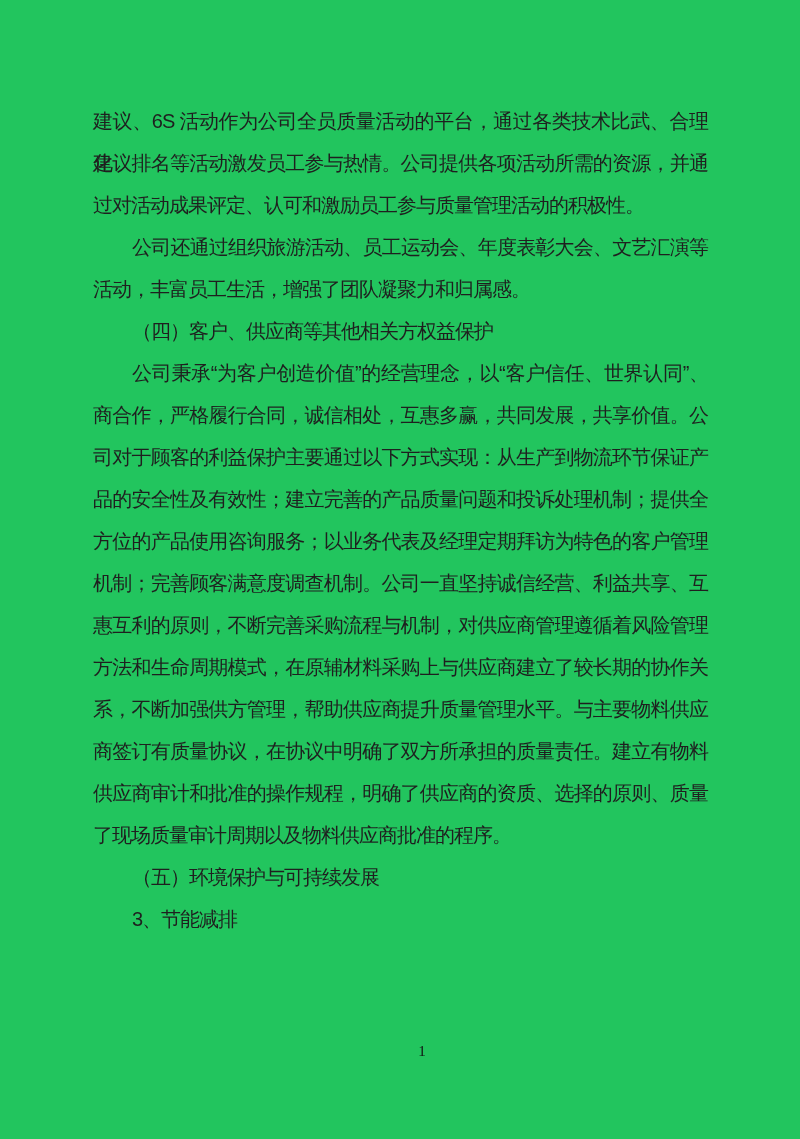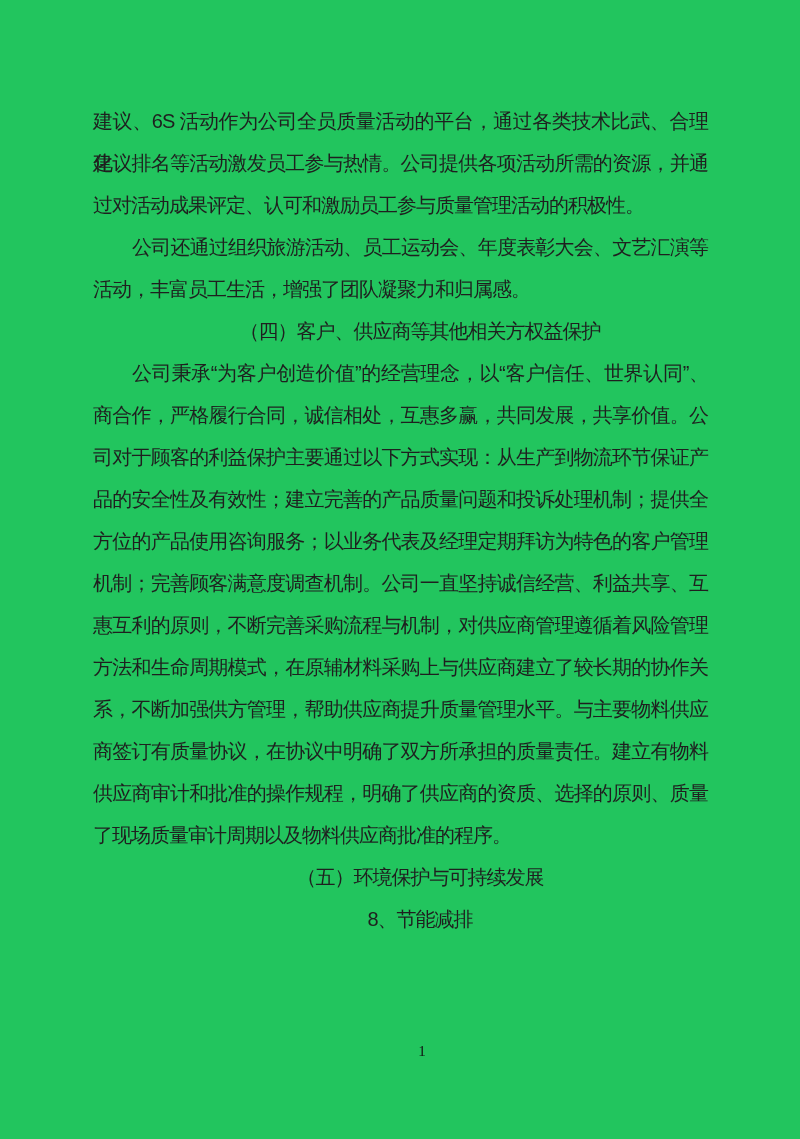--- a/index.html
+++ b/index.html
@@ -31,21 +31,20 @@
     text-align: left;
   }
   
   .jf {
     text-align: justify;
     text-align-last: justify;
   }
   
   .ind {
     padding-left: 39px;
-    text-align: center;
   }
   .pagenum {
     position: absolute;
     top: 1043px;
     left: 0;
     width: 100%;
     text-align: center;
     font-size: 15px;
     letter-spacing: 0;
     font-family: "Liberation Serif", "DejaVu Serif", serif;
@@ -69,16 +68,16 @@
     <div class="line jf">品的安全性及有效性；建立完善的产品质量问题和投诉处理机制；提供全</div>
     <div class="line jf">方位的产品使用咨询服务；以业务代表及经理定期拜访为特色的客户管理</div>
     <div class="line jf">机制；完善顾客满意度调查机制。公司一直坚持诚信经营、利益共享、互</div>
     <div class="line jf">惠互利的原则，不断完善采购流程与机制，对供应商管理遵循着风险管理</div>
     <div class="line jf">方法和生命周期模式，在原辅材料采购上与供应商建立了较长期的协作关</div>
     <div class="line jf">系，不断加强供方管理，帮助供应商提升质量管理水平。与主要物料供应</div>
     <div class="line jf">商签订有质量协议，在协议中明确了双方所承担的质量责任。建立有物料</div>
     <div class="line jf">供应商审计和批准的操作规程，明确了供应商的资质、选择的原则、质量</div>
     <div class="line">了现场质量审计周期以及物料供应商批准的程序。</div>
     <div class="line ind">（五）环境保护与可持续发展</div>
-    <div class="line ind">8、节能减排</div>
+    <div class="line ind">3、节能减排</div>
   </div>
   <div class="pagenum">1</div>
 </div>
 
 </body></html>

